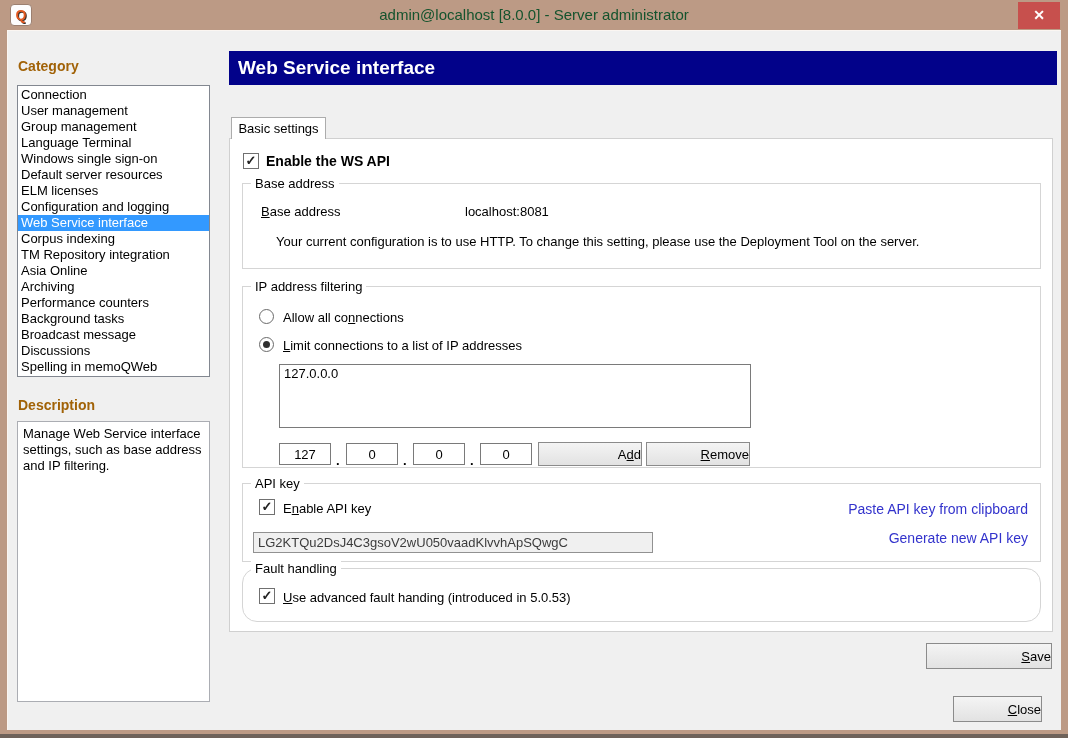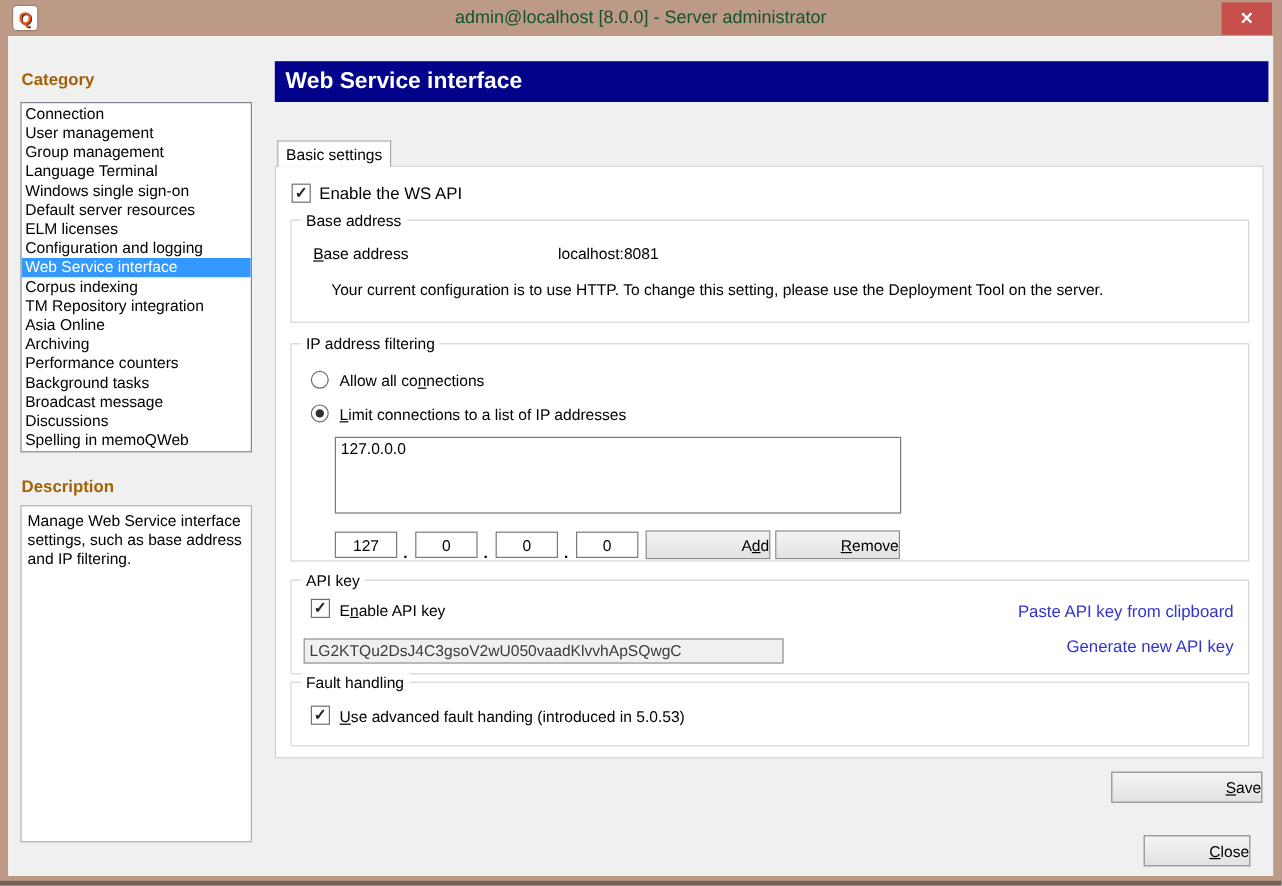--- a/index.html
+++ b/index.html
@@ -36,21 +36,21 @@
           border:1px solid #d0d0d0; z-index:1; }
 
   .checkbox { position:absolute; width:16px; height:16px; background:#fff; border:1px solid #707070;
               text-align:center; line-height:14px; font-size:13px; font-weight:bold; color:#222; cursor:pointer; }
   .radio { position:absolute; width:15px; height:15px; background:#fff; border:1px solid #6a6a6a;
            border-radius:50%; cursor:pointer; }
   .radio.checked::after { content:""; position:absolute; left:3px; top:3px; width:7px; height:7px;
                           border-radius:50%; background:#2f2f2f; }
   .accel { text-decoration:underline; }
   .lbl { position:absolute; font-size:13px; color:#000; white-space:nowrap; }
-  .lbl-bold { font-weight:normal; font-size:14px; }
+  .lbl-bold { font-weight:bold; font-size:14px; }
 
   .group { position:absolute; border:1px solid #d5d5d5; background:#fff; }
   .legend { position:absolute; top:-8px; left:8px; background:#fff; padding:0 4px; font-size:13px; color:#000; }
 
   .ip-listbox { position:absolute; left:36px; top:77px; width:472px; height:64px; background:#fff;
                 border:1px solid #7a7a7a; font-size:13px; overflow:hidden; }
   .ip-item { padding:2px 4px; height:16px; line-height:14px; cursor:default; }
   .octet { position:absolute; width:52px; height:22px; border:1px solid #7a7a7a; text-align:center;
            font-size:13px; font-family:"Liberation Sans", sans-serif; background:#fff; color:#000; }
   .octet-dot { position:absolute; font-size:13px; font-weight:bold; color:#000; }
@@ -146,21 +146,21 @@
         <span class="legend">API key</span>
         <span class="checkbox" style="left:16px; top:15px;">
           <span>✓</span>
         </span>
         <span class="lbl" style="left:40px; top:17px;"><span>E</span><span class="accel">n</span><span>able API key</span></span>
         <input class="key-field" readonly="" value="LG2KTQu2DsJ4C3gsoV2wU050vaadKlvvhApSQwgC" style="">
         <span class="link" style="right:12px; top:17px;">Paste API key from clipboard</span>
         <span class="link" style="right:12px; top:46px;">Generate new API key</span>
       </div>
 
-      <div class="group" style="left:12px; top:429px; width:799px; height:54px;">
+      <div class="group" style="left:12px; top:429px; width:799px; height:54px;border-radius:15px;">
         <span class="legend">Fault handling</span>
         <span class="checkbox" style="left:16px; top:19px;">
           <span>✓</span>
         </span>
         <span class="lbl" style="left:40px; top:21px;"><span class="accel">U</span><span>se advanced fault handing (introduced in 5.0.53)</span></span>
       </div>
 
     </div>
 
     <button class="btn" style="left:918px; top:612px; width:126px; height:26px;"><span class="accel">S</span><span>ave</span></button>

